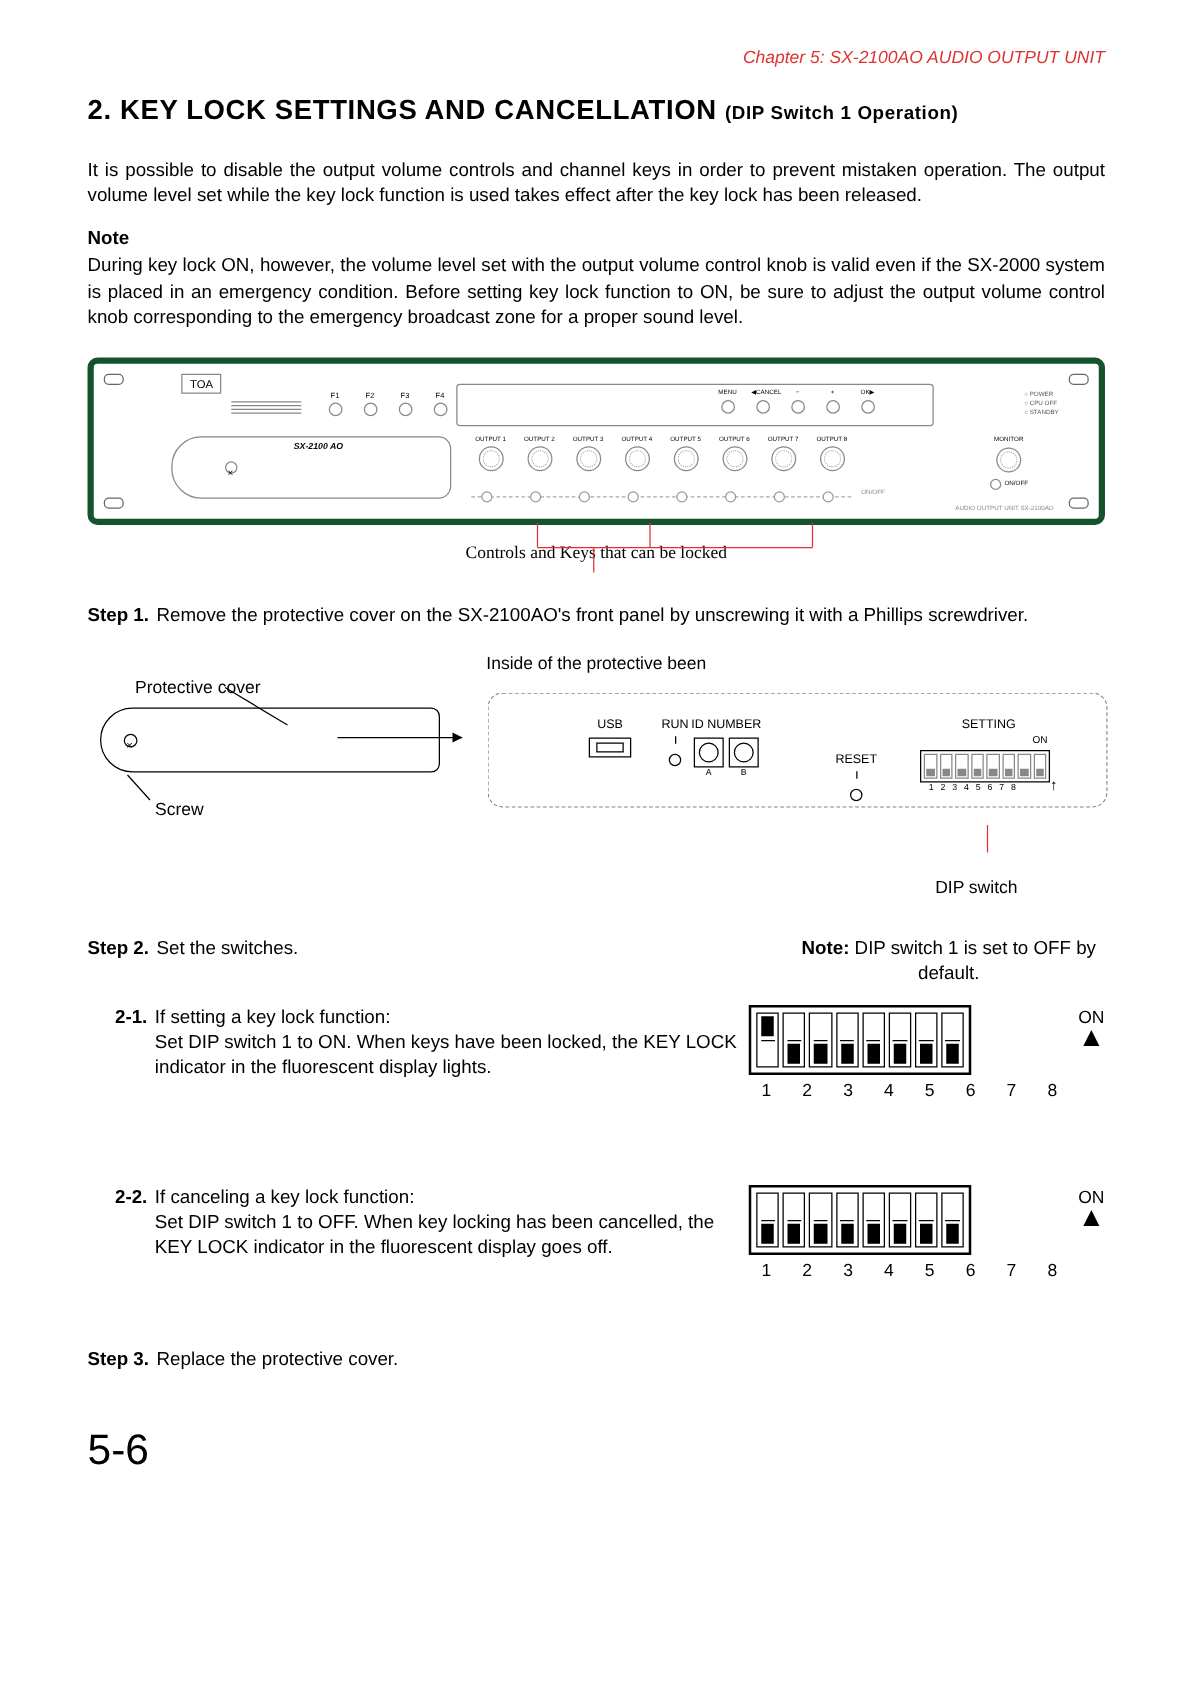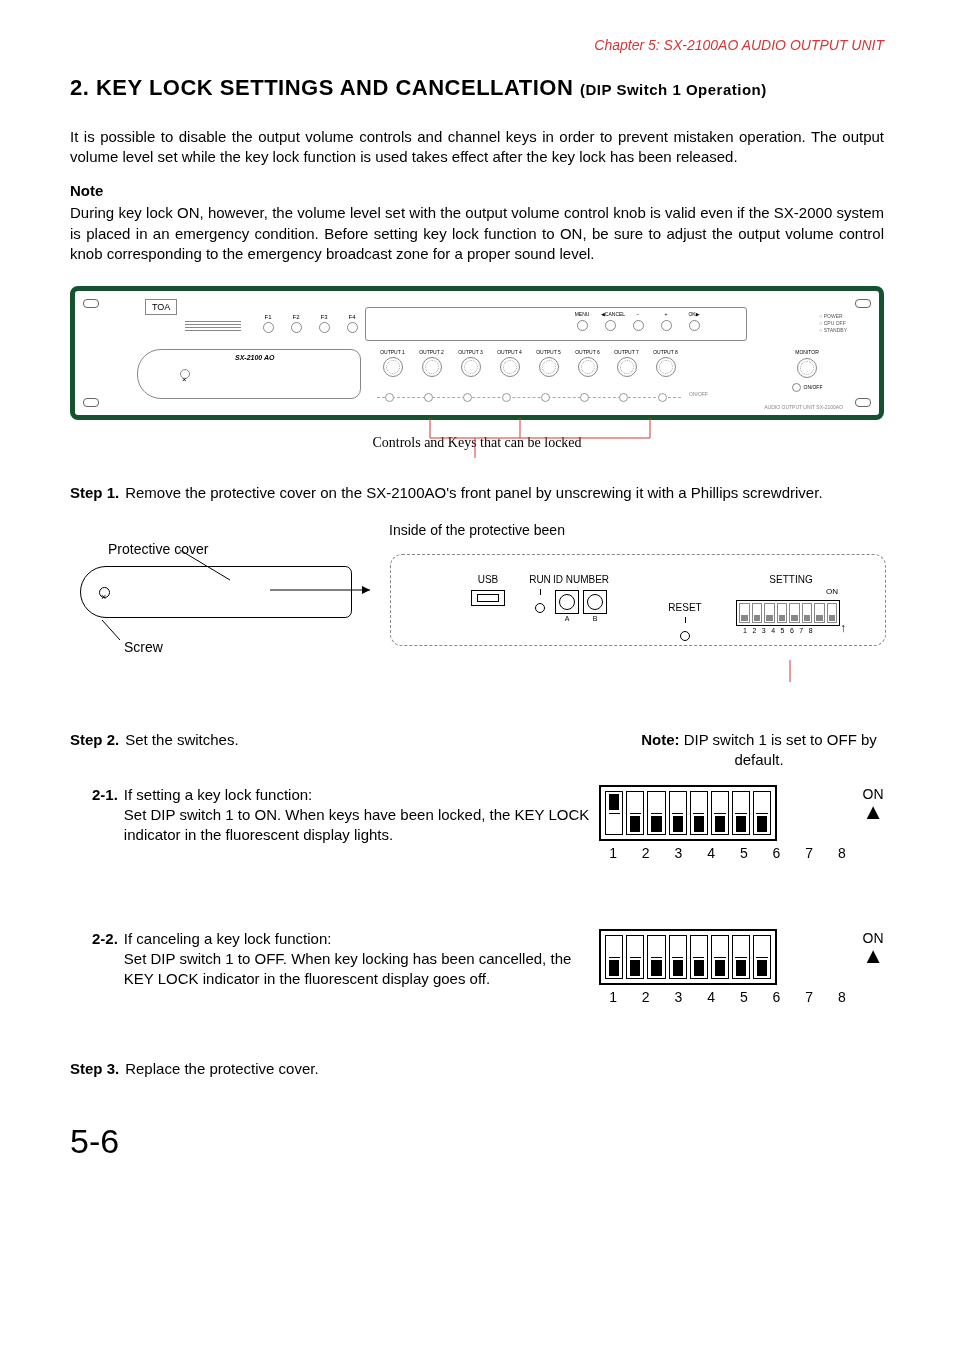--- a/index.html
+++ b/index.html
@@ -315,20 +315,21 @@
               <div class="dip-nums">12345678</div>
             </div>
             <div class="arrow-up">↑</div>
           </div>
         </div>
       </div>
     </div>
     <svg width="814" height="40" style="display:block">
       <line x1="720" y1="0" x2="720" y2="22" stroke="#d33"></line>
     </svg>
+    <div style="text-align:right;padding-right:70px;font-size:14px">DIP switch</div>
   </div>
 
   <div class="step2-block">
     <div class="step2-left">
       <div class="step-row" style="margin-top:0">
         <div class="step-label">Step 2.</div>
         <div class="step-body">Set the switches.</div>
       </div>
     </div>
     <div class="step2-note">

